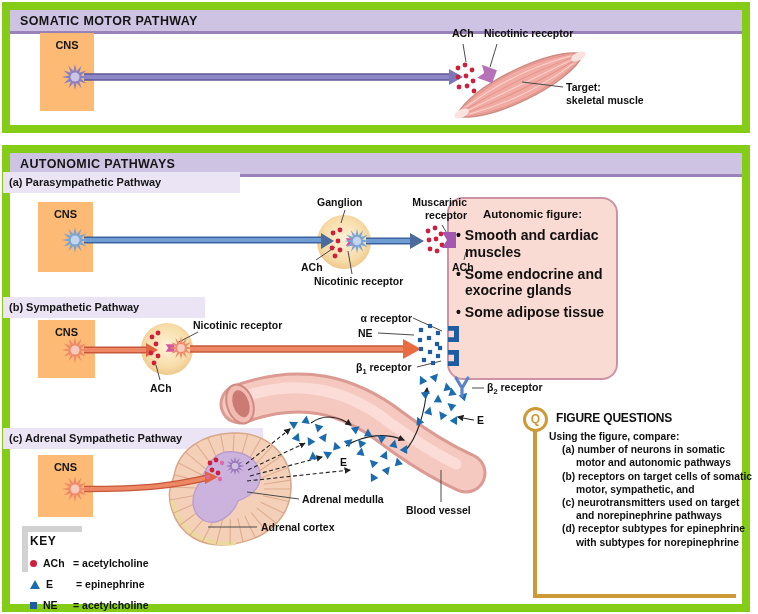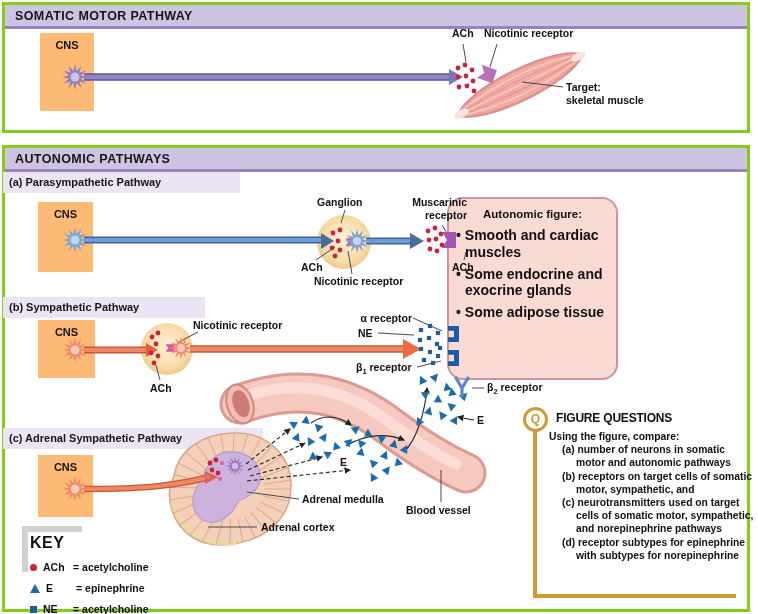--- a/index.html
+++ b/index.html
@@ -1,37 +1,37 @@
 <!DOCTYPE html>
 <html><head>
 <meta charset="utf-8">
 <style>
   html,body{margin:0;padding:0;background:#fff;}
   .canvas{position:relative;width:758px;height:614px;background:#fff;
           font-family:"Liberation Sans",sans-serif;overflow:hidden;}
-  .panel{position:absolute;border:3px solid #84cc16;background:#fff;box-sizing:border-box;z-index:0;}
+  .panel{position:absolute;border:8px solid #84cc16;background:#fff;box-sizing:border-box;z-index:0;}
   .panel-header{background:#cfc3e3;border-bottom:3px solid #9a82b8;font-weight:bold;font-size:12.5px;
           letter-spacing:.4px;color:#151515;padding:4px 0 3px 10px;}
   .sub-bar{position:absolute;background:#eae4f4;font-weight:bold;font-size:11px;color:#151515;
           padding:4px 0 0 6px;box-sizing:border-box;height:21px;z-index:1;white-space:nowrap;}
   .cns{position:absolute;background:#fdba74;text-align:center;font-weight:bold;font-size:11px;
           color:#151515;padding-top:6px;box-sizing:border-box;z-index:1;}
   .targets{position:absolute;left:447px;top:197px;width:171px;height:183px;background:#fadbd3;
           border:2.5px solid #cd92a4;border-radius:16px;box-sizing:border-box;z-index:1;}
   .targets h4{margin:9px 3px 7px;text-align:center;font-size:11.5px;color:#101010;}
   .t-item{font-size:14px;font-weight:bold;color:#101010;margin:0 2px 5px 7px;
           padding-left:9px;text-indent:-9px;line-height:1.2;}
   #art{position:absolute;left:0;top:0;z-index:2;pointer-events:none;}
   .lbl{position:absolute;font-size:10.5px;font-weight:bold;color:#101010;white-space:nowrap;
           z-index:3;line-height:12.5px;}
   .lbl sub{font-size:7.5px;}
   .key{position:absolute;left:22px;top:522px;z-index:3;}
   .key-corner{position:absolute;left:0;top:4px;width:54px;height:40px;
           border-left:6px solid #d2d2d2;border-top:6px solid #d2d2d2;}
-  .key-title{position:relative;margin:12px 0 9px 8px;font-size:16px;font-weight:bold;
+  .key-title{position:relative;margin:12px 0 9px 8px;font-size:12px;font-weight:bold;
           letter-spacing:.5px;color:#101010;}
   .key-row{position:relative;display:flex;align-items:center;gap:6px;margin:0 0 9px 8px;
           font-size:10.5px;font-weight:bold;color:#101010;}
   .mk{display:inline-block;flex:none;}
   .mk-dot{width:7px;height:7px;border-radius:50%;background:#cf1f3c;}
   .mk-tri{width:0;height:0;border-left:5px solid transparent;border-right:5px solid transparent;
           border-bottom:9px solid #1b6cae;}
   .mk-sq{width:7px;height:7px;background:#1d5ca3;}
   .abbr{display:inline-block;width:24px;}
   .fq-frame{position:absolute;left:533px;top:428px;width:203px;height:170px;z-index:1;
@@ -398,19 +398,18 @@
   <div class="fq-frame"></div>
   <div class="q-badge">Q</div>
   <div class="fq-title">FIGURE QUESTIONS</div>
   <div class="fq-body">
     <div class="fq-line">Using the figure, compare:</div>
     <div class="fq-line ind1">(a) number of neurons in somatic</div>
     <div class="fq-line ind2">motor and autonomic pathways</div>
     <div class="fq-line ind1">(b) receptors on target cells of somatic</div>
     <div class="fq-line ind2">motor, sympathetic, and</div>
     <div class="fq-line ind1">(c) neurotransmitters used on target</div>
-    <div class="fq-line ind2">cells of somatic motor, sympathetic,</div>
     <div class="fq-line ind2">and norepinephrine pathways</div>
     <div class="fq-line ind1">(d) receptor subtypes for epinephrine</div>
     <div class="fq-line ind2">with subtypes for norepinephrine</div>
   </div>
 
 </div>
 
 </body></html>

